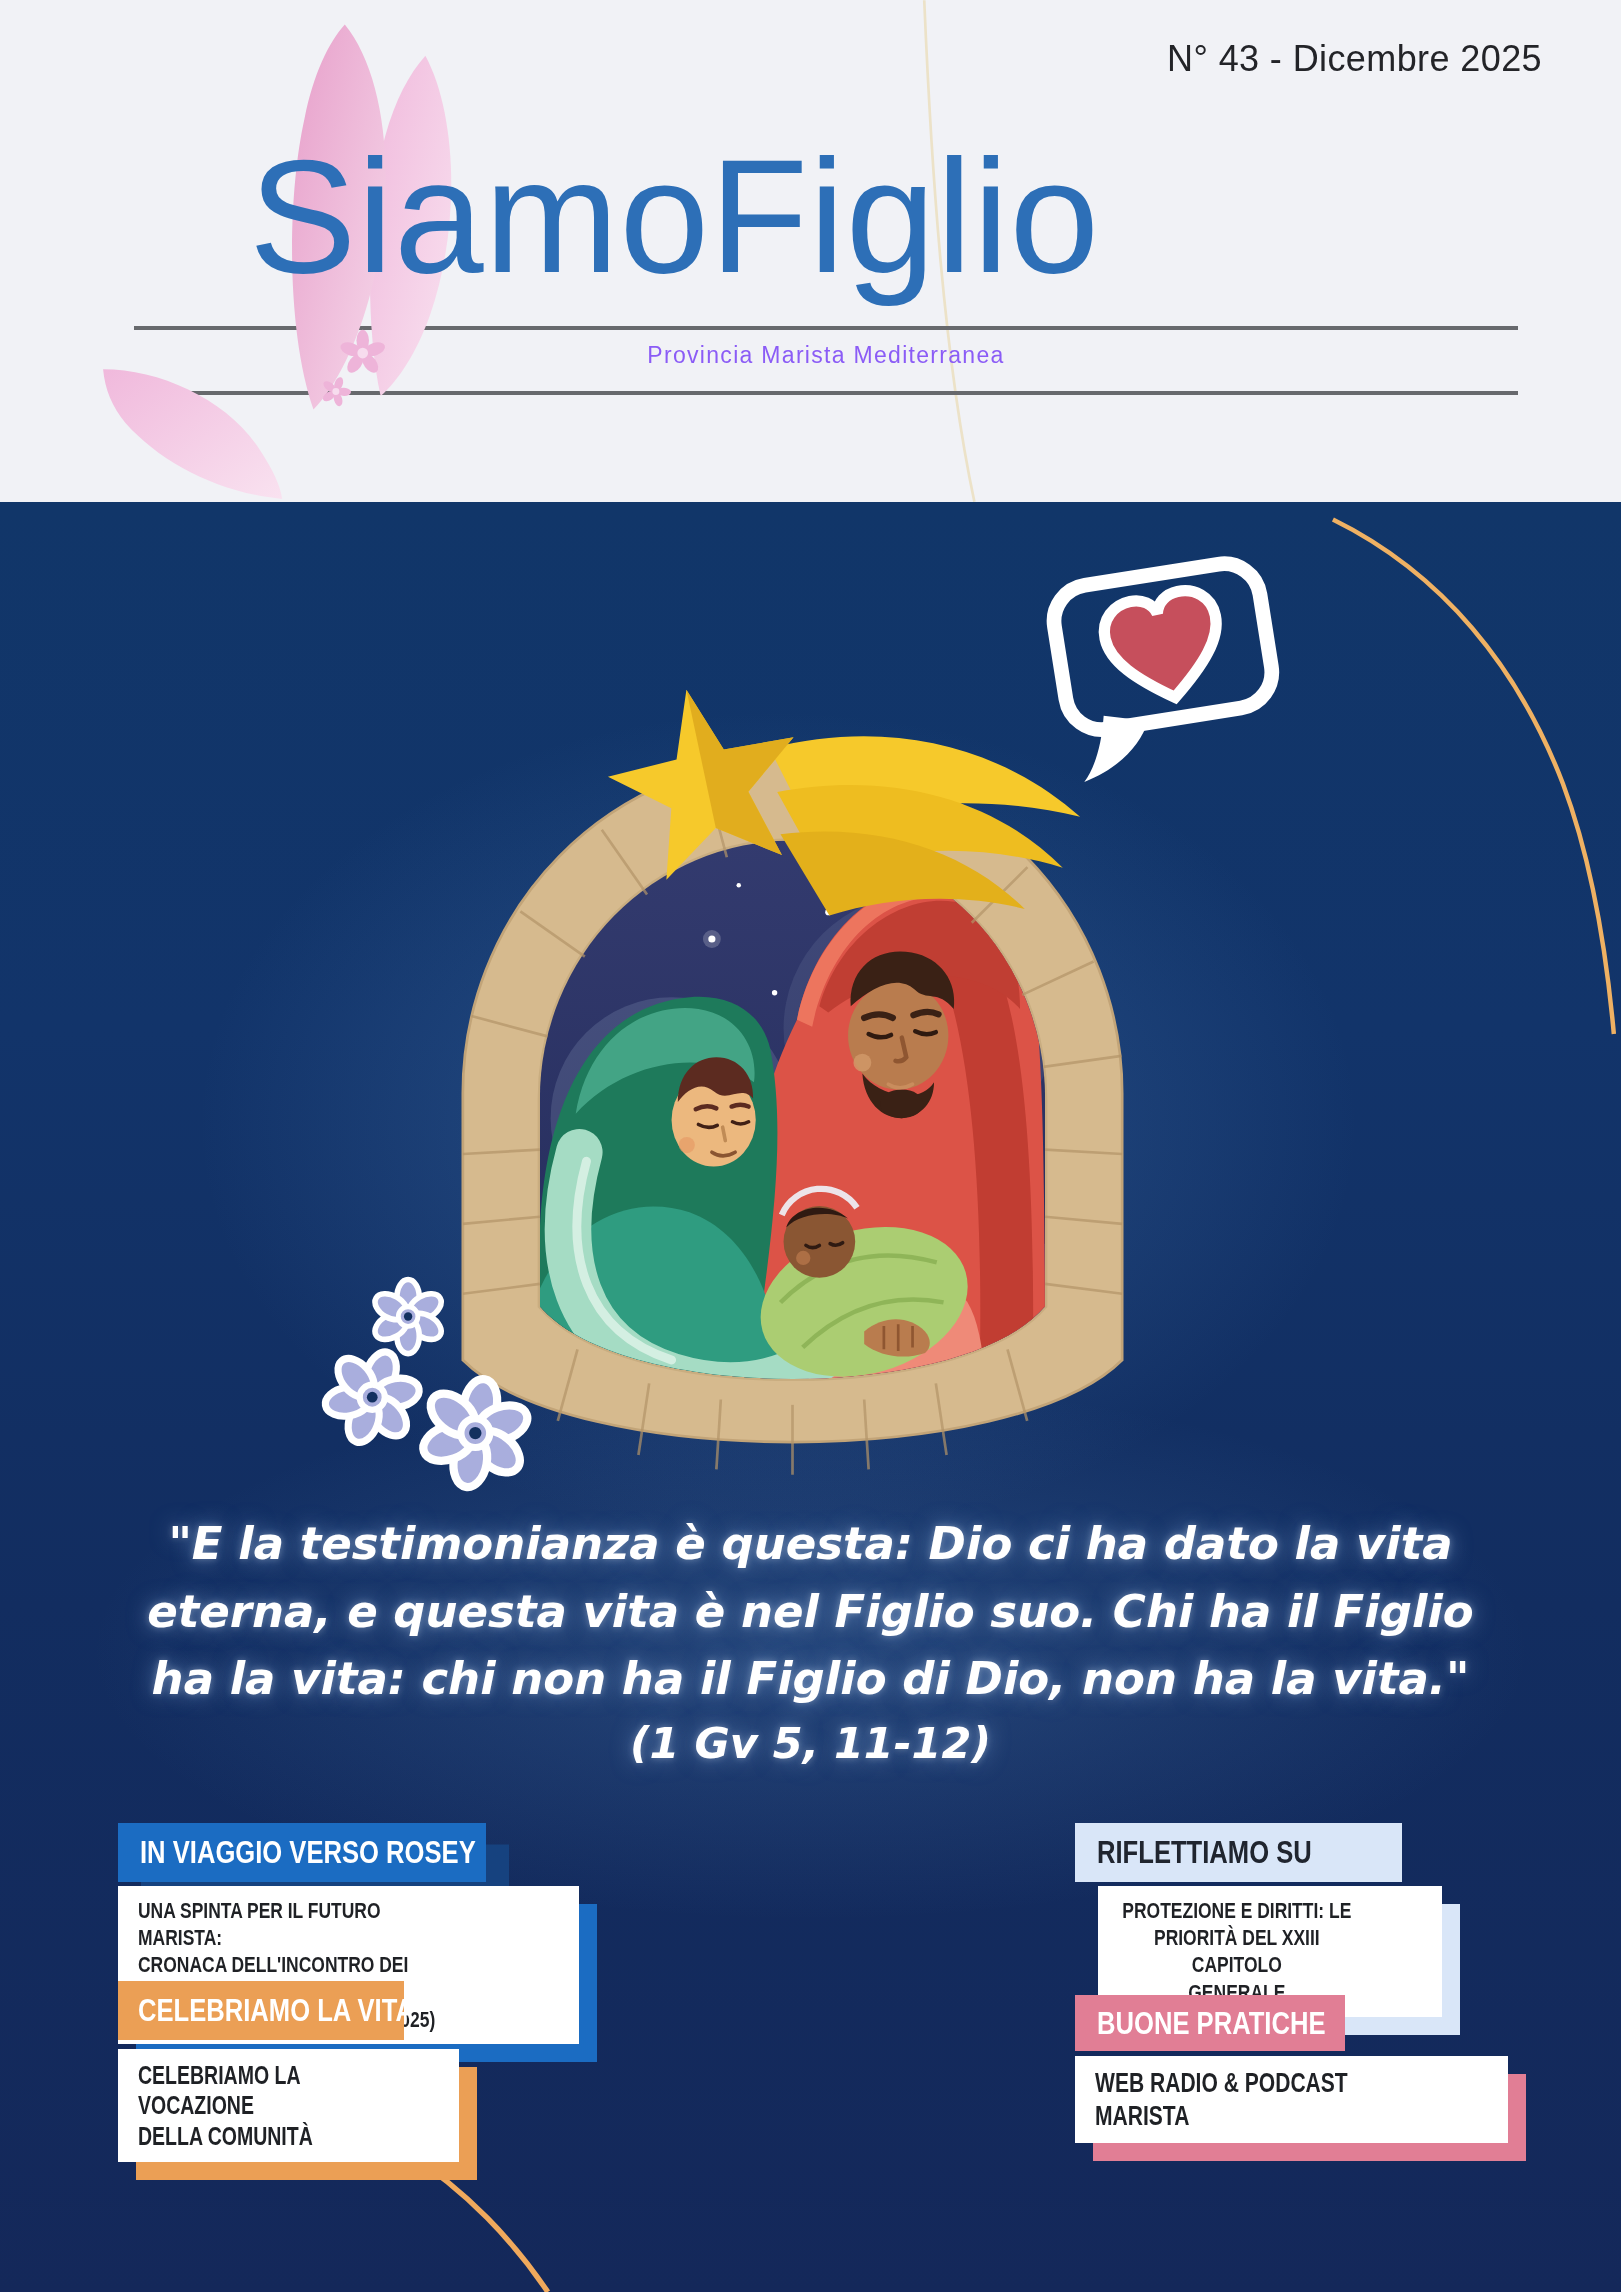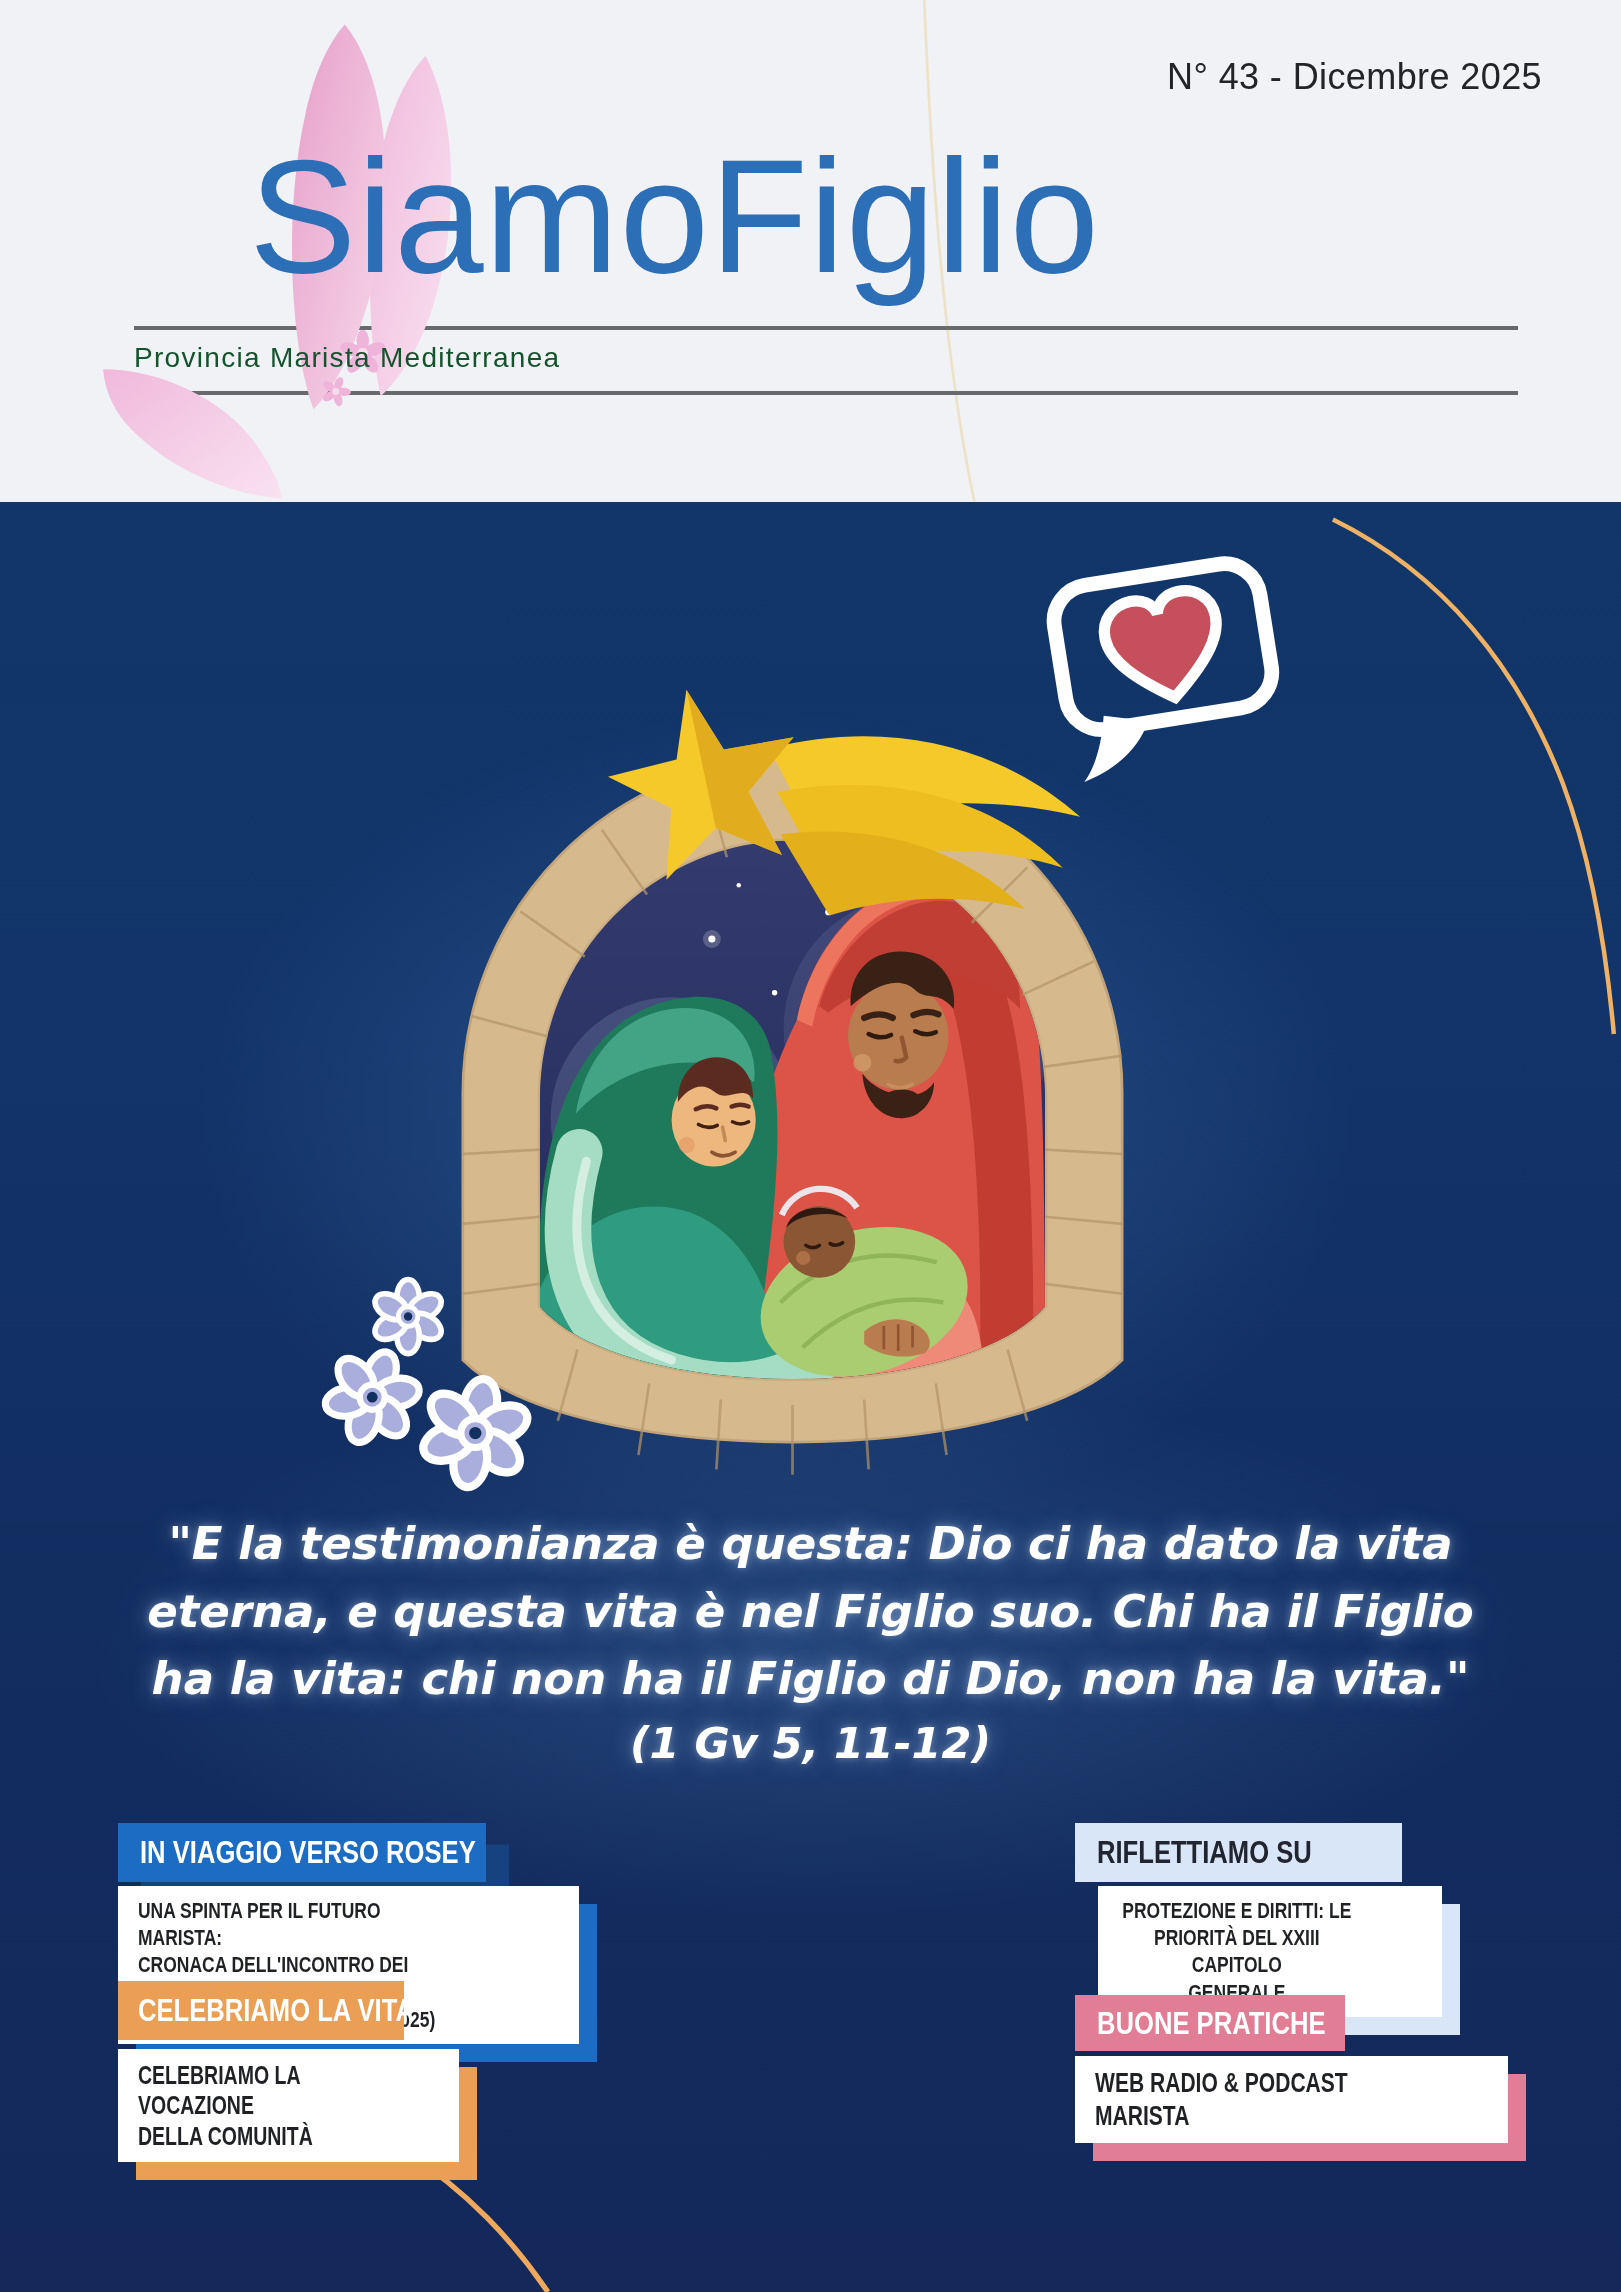--- a/index.html
+++ b/index.html
@@ -4,25 +4,25 @@
 <style>
   html,body{margin:0;padding:0;background:#444;}
   .page{position:relative;width:1621px;height:2293px;overflow:hidden;
         font-family:"Liberation Sans",sans-serif;
         background:
           radial-gradient(806px 573px at 48% 49%, rgba(95,150,210,.30), rgba(95,150,210,0) 72%),
           radial-gradient(1030px 385px at 50% 72%, rgba(110,165,220,.22), rgba(110,165,220,0) 70%),
           linear-gradient(180deg,#0d3066 0%,#113669 22%,#12346a 45%,#122d60 70%,#14285a 100%);}
   
   .header{position:absolute;left:0;top:0;width:1621px;height:502px;background:#f1f2f6;}
-  .issue{position:absolute;top:38px;right:79px;font-size:36px;color:#232428;letter-spacing:0.4px;margin-top:18px;}
+  .issue{position:absolute;top:38px;right:79px;font-size:36px;color:#232428;letter-spacing:0.4px;}
   .rule{position:absolute;left:134px;width:1384px;height:3.6px;background:#67696d;}
   .rule.r1{top:326px;} .rule.r2{top:391px;}
-  .subtitle{position:absolute;left:134px;top:342px;width:1384px;text-align:left;
-            font-size:28px;color:#14532d;letter-spacing:1.3px;}
+  .subtitle{position:absolute;left:134px;top:342px;width:1384px;text-align:center;
+            font-size:23px;color:#8b5cf6;letter-spacing:1.3px;}
   .logo-mark{position:absolute;left:76px;top:19.7px;}
   .logo-text{position:absolute;left:249px;top:136px;font-size:161px;line-height:1;
              color:#2d6fb7;letter-spacing:0.9px;white-space:nowrap;}
   .logo-text .bold{font-weight:400;}
   .logo-text .light{font-weight:400;}
   .header-arc{position:absolute;left:0;top:0;}
   
   .arc-tr{position:absolute;left:1290px;top:497px;}
   .arc-bl{position:absolute;left:358px;top:2140px;}
   

